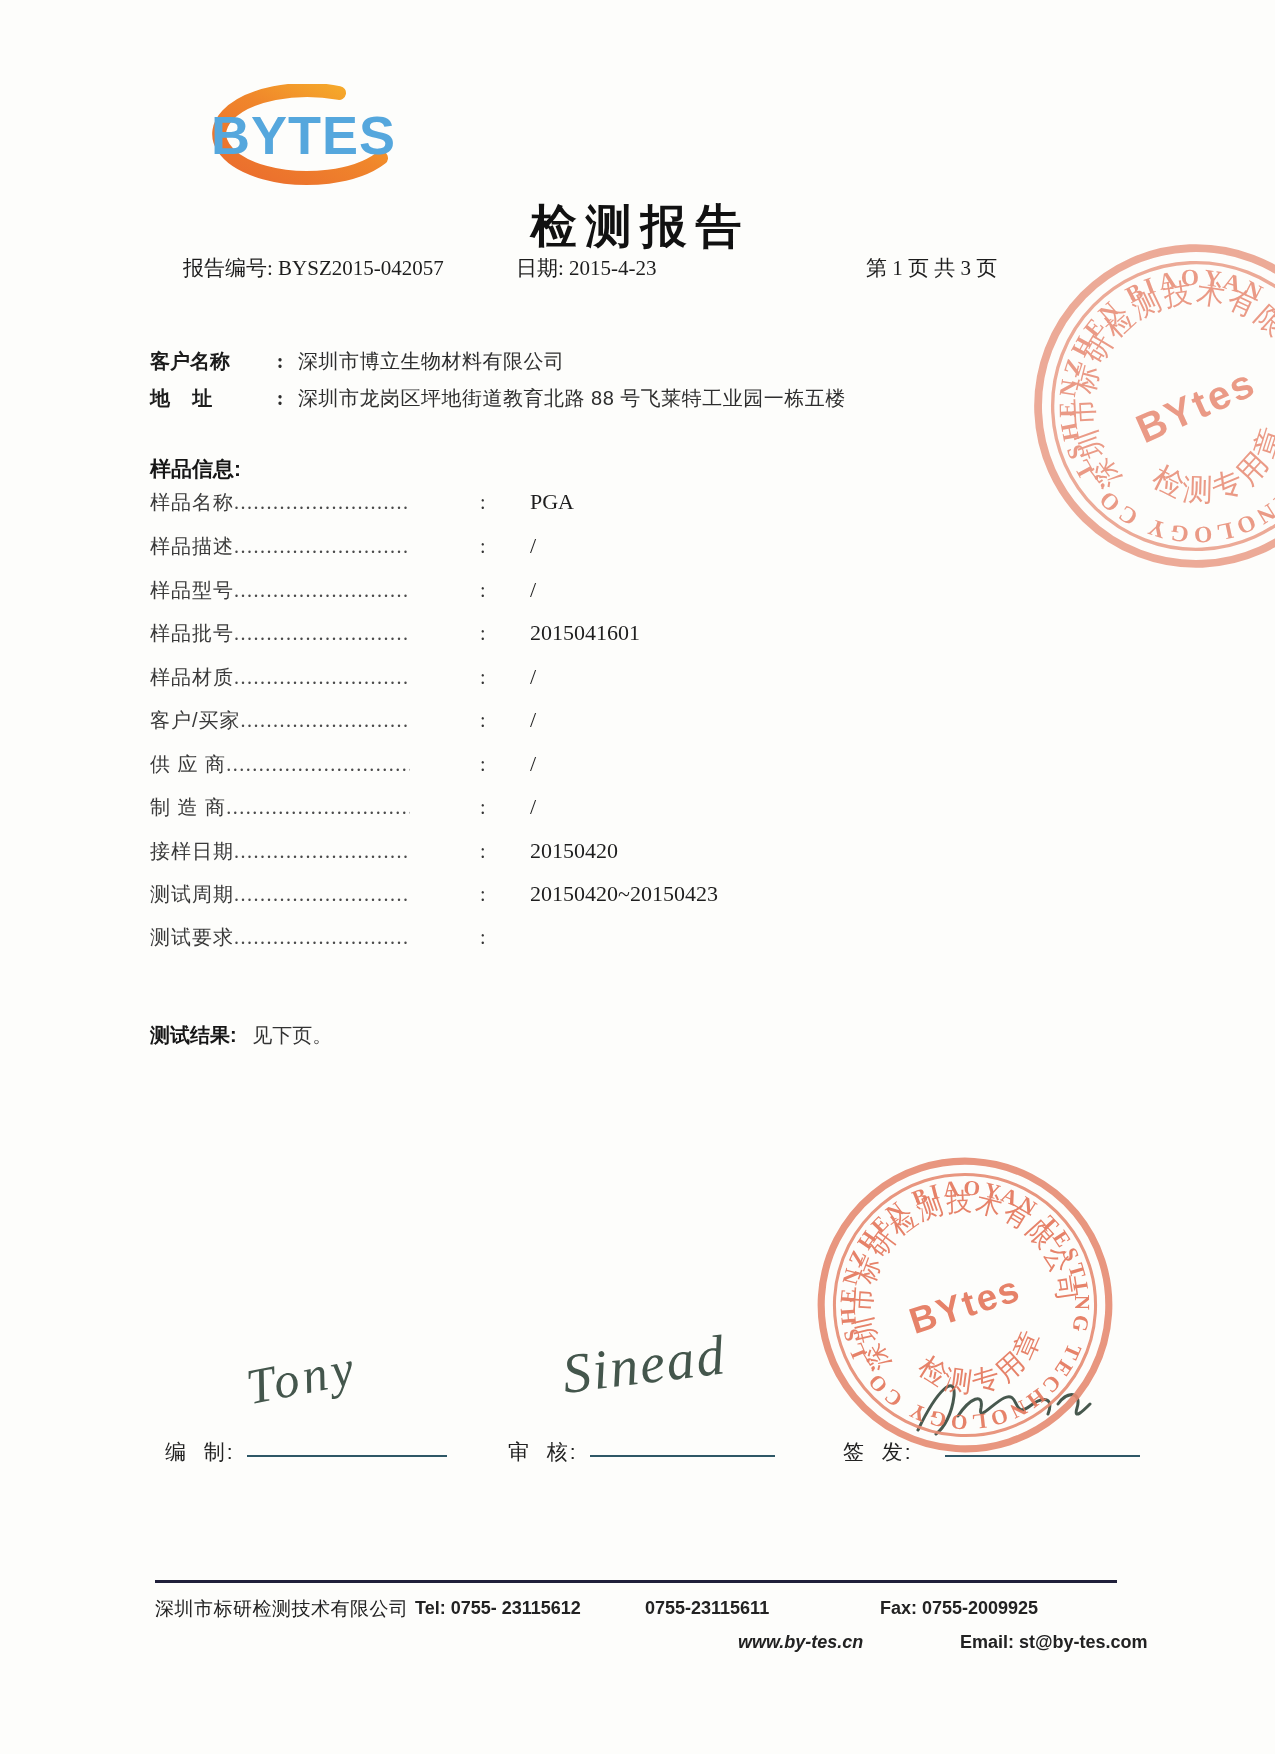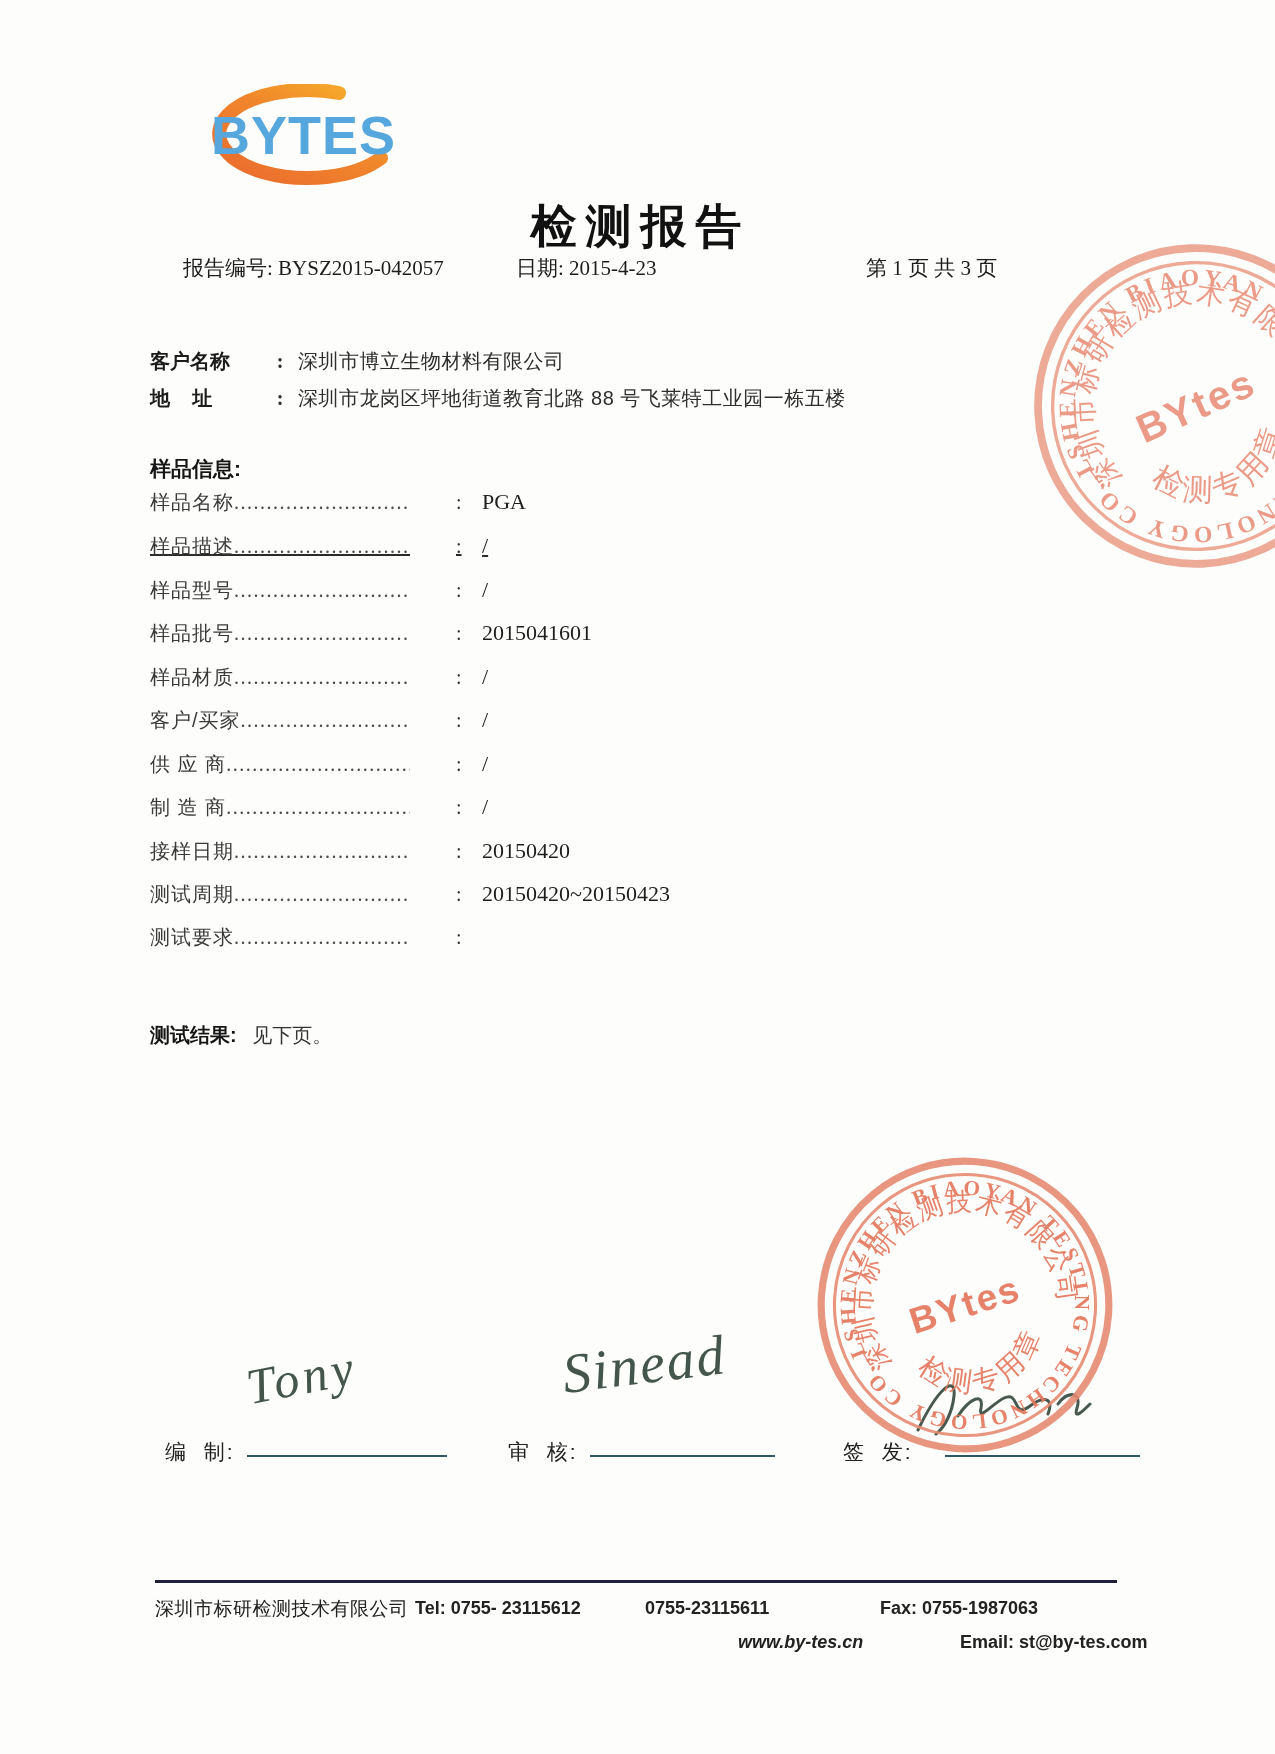--- a/index.html
+++ b/index.html
@@ -32,21 +32,21 @@
   
   .cust-row{position:absolute;left:150px;font-size:20px;white-space:nowrap;}
   .cust-row .lb{display:inline-block;width:112px;font-weight:bold;
     font-family:"Liberation Sans",sans-serif;white-space:pre;color:#1c1c1c;}
   .cust-row .cl{display:inline-block;width:26px;text-align:center;font-weight:bold;}
   .cust-row .vl{font-family:"Liberation Sans",sans-serif;color:#2e2e2e;letter-spacing:.5px;}
 
   
   .section-title{position:absolute;left:150px;top:455px;font-size:21px;font-weight:bold;
     font-family:"Liberation Sans",sans-serif;color:#161616;text-align:center;}
-  .frow{position:absolute;left:150px;display:flex;align-items:baseline;font-size:20px;}
+  .frow{position:absolute;left:150px;display:flex;align-items:baseline;font-size:20px;gap:24px;}
   .frow .z1{width:260px;display:flex;align-items:baseline;overflow:hidden;}
   .frow .lbl{flex:none;white-space:pre;font-family:"Liberation Sans",sans-serif;color:#3a3a3a;letter-spacing:1px;}
   .frow .dots{flex:1;overflow:hidden;white-space:nowrap;color:#4a4a4a;letter-spacing:1.5px;font-family:"Liberation Serif",serif;}
   .frow .colon{margin-left:46px;width:14px;color:#333;}
   .frow .value{margin-left:12px;font-size:22px;color:#1e1e1e;white-space:nowrap;}
   .frow .value.cjkval{font-family:"Liberation Sans",sans-serif;font-size:20px;letter-spacing:.5px;}
 
   
   .result-row{position:absolute;left:150px;top:1022px;font-size:20px;
     font-family:"Liberation Sans",sans-serif;}
@@ -124,21 +124,21 @@
   <div class="section-title">样品信息:</div>
 
   <div class="frow" style="top:489px;">
     <span class="z1">
         <span class="lbl">样品名称</span>
         <span class="dots">.....................................................</span>
       </span>
     <span class="colon">:</span>
     <span class="value">PGA</span>
   </div>
-  <div class="frow" style="top:533px;text-decoration:underline;">
+  <div class="frow" style="top:533px;">
     <span class="z1">
         <span class="lbl">样品描述</span>
         <span class="dots">.....................................................</span>
       </span>
     <span class="colon">:</span>
     <span class="value">/</span>
   </div>
   <div class="frow" style="top:577px;">
     <span class="z1">
         <span class="lbl">样品型号</span>
@@ -260,17 +260,17 @@
     <text class="ring-en"><textPath href="#ringA">SHENZHEN BIAOYAN TESTING TECHNOLOGY CO.,LTD</textPath></text>
     <text class="inner-top"><textPath href="#arcTopA">深圳市标研检测技术有限公司</textPath></text>
     <text class="brand" x="150" y="162" text-anchor="middle">BYtes</text>
     <text class="inner-bottom"><textPath href="#arcBotA">检测专用章</textPath></text>
   </svg>
 
   <div class="footer-divider"></div>
   <div class="ft cjk2" style="left:155px;top:1596px;">深圳市标研检测技术有限公司</div>
   <div class="ft sans" style="left:415px;top:1598px;">Tel: 0755- 23115612</div>
   <div class="ft sans" style="left:645px;top:1598px;">0755-23115611</div>
-  <div class="ft sans" style="left:880px;top:1598px;">Fax: 0755-1987063</div>
+  <div class="ft sans" style="left:880px;top:1598px;">Fax: 0755-2009925</div>
   <div class="ft sans" style="left:738px;top:1632px;font-style:italic;">www.by-tes.cn</div>
   <div class="ft sans" style="left:960px;top:1632px;">Email: st@by-tes.com</div>
 
 </div>
 
 </body></html>

